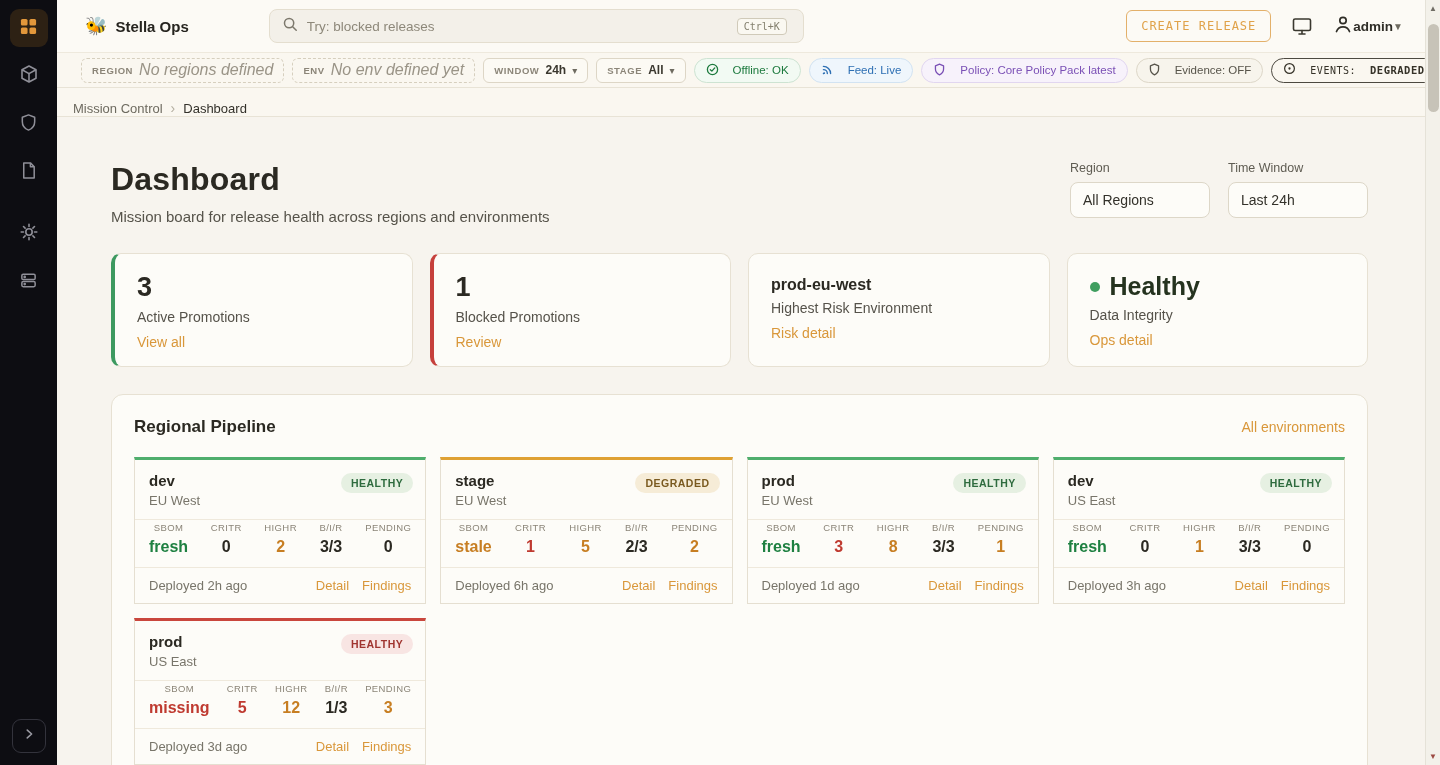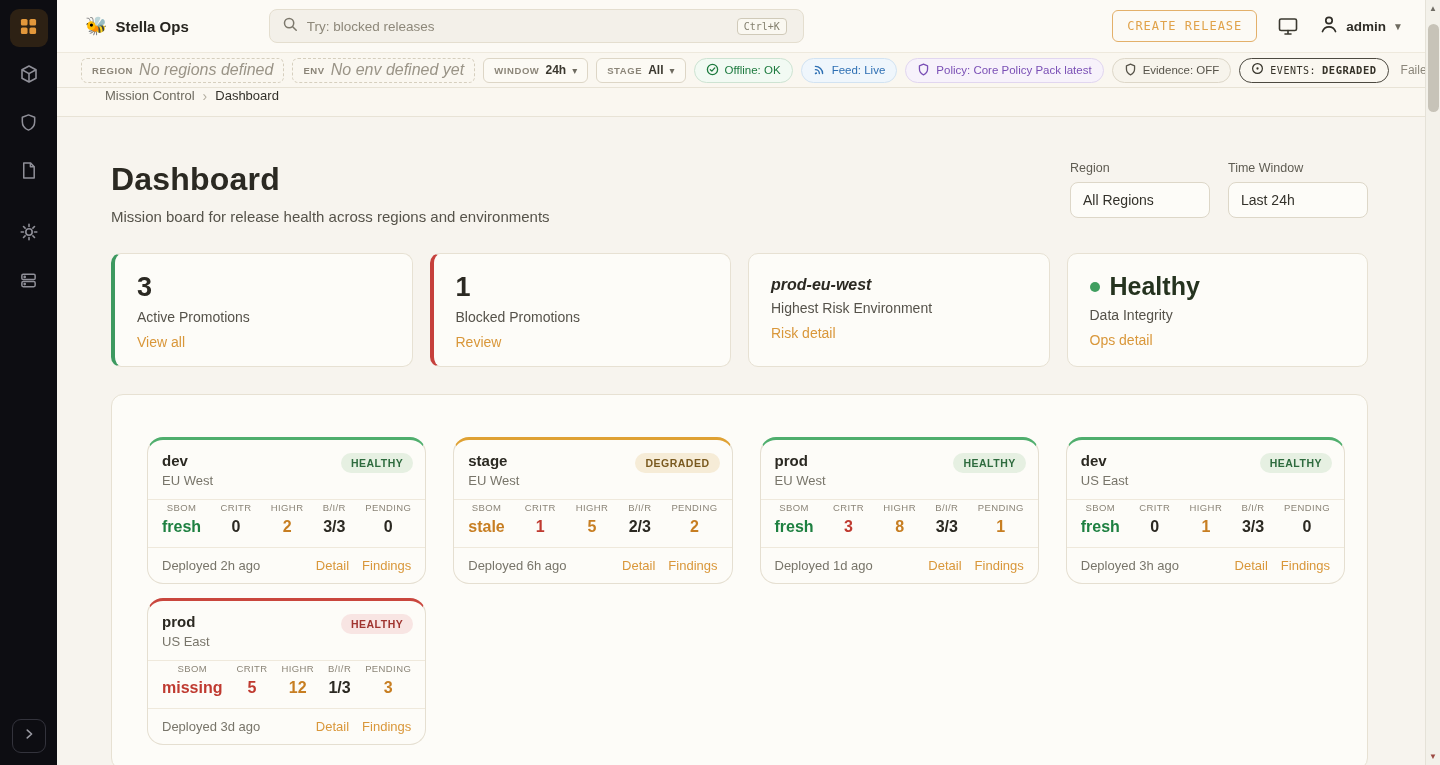--- a/index.html
+++ b/index.html
@@ -21,79 +21,79 @@
   .brand .logo { font-size:18px; }
   .brand .name { font-size:15px; font-weight:bold; color:#26241f; }
   .search { width:535px; height:34px; margin-left:62px; background:#f3f0e9; border:1px solid #e4decf; border-radius:8px; display:flex; align-items:center; padding:0 16px 0 12px; gap:9px;justify-content:center; }
   .search svg { flex-shrink:0; color:#7c786c; }
   .search input { flex:1; border:none; outline:none; background:transparent; font-size:13.5px; color:#3a372f; font-family:"Liberation Sans",sans-serif; }
   .search input::placeholder { color:#8d887a; }
   .kbd { font-family:"DejaVu Sans Mono",monospace; font-size:10px; color:#84806f; border:1px solid #d0cab9; border-radius:4px; padding:2px 6px; background:#faf8f1; }
   .header-right { margin-left:auto; display:flex; align-items:center; gap:20px; }
   .btn-create { font-family:"DejaVu Sans Mono",monospace; font-size:12px; letter-spacing:1px; color:#e0a24a; border:1px solid #e3b06a; background:transparent; border-radius:6px; padding:8px 14px; cursor:pointer; }
   .icon-btn { color:#3a382f; display:flex; align-items:center; cursor:pointer; }
-  .user { display:flex; align-items:center; gap:7px; cursor:pointer; }
+  .user { display:flex; align-items:center; cursor:pointer; }
   .user .uname { font-size:13.5px; font-weight:bold; color:#2f2d27; }
   .chev { color:#6e6b60; font-size:10px; }
 
   
   .ctxbar { height:36px; background:#faf7f0; border-top:1px solid #eee9dd; border-bottom:1px solid #e8e3d6; display:flex; align-items:center; gap:8px; padding:0 16px 0 24px; flex-shrink:0; white-space:nowrap; }
   .pill { height:25px; display:inline-flex; align-items:center; gap:6px; padding:0 10px; border-radius:6px; font-size:11px; }
   .pill .plabel { font-size:9.5px; letter-spacing:.6px; color:#8b8578; font-weight:bold; }
   .pill.dashed { border:1px dashed #d6cfbe; }
   .pill.dashed .pval { font-style:italic; color:#9a9487; font-size:16px; }
   .pill.solid { border:1px solid #ddd6c6; background:#fcfaf4; }
   .pill.solid .pval { font-weight:bold; color:#3a372e; font-size:12px; }
-  .chip { height:25px; display:inline-flex; align-items:center; gap:6px; padding:0 11px; border-radius:13px; font-size:11.5px; border:1px solid; }
+  .chip { height:25px; display:inline-flex; align-items:center; gap:14px; padding:0 11px; border-radius:13px; font-size:11.5px; border:1px solid; }
   .chip svg { flex-shrink:0; }
   .chip.ok { color:#1d7a3e; border-color:#cde3d2; background:#f2faf3; }
   .chip.feed { color:#2d6fb3; border-color:#d2e3f2; background:#eff6fc; }
   .chip.policy { color:#7a4fb5; border-color:#e1d6f0; background:#f7f2fb; }
   .chip.evidence { color:#57544a; border-color:#ddd7c8; background:#f7f4ec; }
   .chip.events { color:#353228; border:1.5px solid #4c4940; background:transparent; font-family:"DejaVu Sans Mono",monospace; }
   .chip.events .ev-label { font-size:10px; letter-spacing:.5px; }
   .chip.events .ev-val { font-size:10.5px; font-weight:bold; letter-spacing:.5px; }
   .ctx-warning { font-size:12px; color:#8b867a; margin-left:4px; }
 
   
-  .crumbs { height:29px; background:#faf7f0; border-bottom:1px solid #e8e3d6; display:flex; align-items:flex-start; gap:8px; padding-left:48px; font-size:13px; flex-shrink:0; }
+  .crumbs { height:29px; background:#faf7f0; border-bottom:1px solid #e8e3d6; display:flex; align-items:flex-end; gap:8px; padding-left:16px; font-size:13px; flex-shrink:0; }
   .crumb-parent { color:#6d6a5f; cursor:pointer; }
   .crumb-sep { color:#b3aea0; font-size:14px; }
   .crumb-current { color:#33312a; }
 
   
   .main { flex:1; overflow:hidden; padding:44px 57px 0 54px; }
   .title-row { display:flex; justify-content:space-between; align-items:flex-start; }
   .page-title { font-size:32px; font-weight:bold; color:#2b2922; letter-spacing:.2px; }
   .page-sub { font-size:15px; color:#56534a; margin-top:10px; }
   .filters { display:flex; gap:18px; }
   .filter .flabel { font-size:12.5px; color:#5f5c52; margin-bottom:7px; }
   .select { width:140px; height:36px; background:#fdfcf8; border:1px solid #ddd7c8; border-radius:8px; display:flex; align-items:center; padding:0 12px; font-size:14px; color:#33312a; cursor:pointer;text-align:center; }
 
   
   .summary { margin-top:28px; display:grid; grid-template-columns:repeat(4,1fr); gap:17px; }
   .scard { background:#fdfcf8; border:1px solid #e7e1d3; border-radius:10px; padding:18px 22px 16px; min-height:109px; }
   .scard.green { border-left:4px solid #3d9960; }
   .scard.red { border-left:4px solid #c6403c; }
   .s-num { font-size:27px; font-weight:bold; color:#2b2922; line-height:1.15; }
-  .s-title { font-size:16px; font-weight:bold; color:#2b2922; padding-top:4px;font-style:italic; }
+  .s-title { font-size:16px; font-weight:bold; color:#2b2922; padding-top:4px; }
   .s-label { font-size:14px; color:#55524a; margin:6px 0 9px; }
   .s-link { font-size:14px; color:#d9973a; cursor:pointer; }
   .healthy-line { display:flex; align-items:center; gap:10px; }
   .dot { width:10px; height:10px; border-radius:50%; background:#3f9e5f; }
   .s-big { font-size:25px; font-weight:bold; color:#25331f; }
 
   
   .panel { margin-top:27px; background:#fdfcf8; border:1px solid #e7e1d3; border-radius:12px; padding:22px 22px 24px; }
   .panel-head { display:flex; justify-content:space-between; align-items:center; }
   .panel-title { font-size:17px; font-weight:bold; color:#2b2922; }
   .panel-link { font-size:14px; color:#d9973a; cursor:pointer; }
   .pgrid { margin-top:20px; display:grid; grid-template-columns:repeat(4,1fr); gap:14px; }
 
-  .pcard { border:1px solid #e5dfd1; border-radius:16px; background:#fdfcf8; border-top:3px solid #999; overflow:hidden;margin-left:13px; }
+  .pcard { border:1px solid #e5dfd1; border-radius:0; background:#fdfcf8; border-top:3px solid #999; overflow:hidden; }
   .pcard.top-healthy { border-top-color:#4fae6d; }
   .pcard.top-degraded { border-top-color:#dfa133; }
   .pcard.top-blocked { border-top-color:#c9463d; }
   .p-head { padding:12px 14px 11px; position:relative; }
   .p-env { font-size:15px; font-weight:bold; color:#2b2922; }
   .p-region { font-size:13px; color:#78756a; margin-top:4px; }
   .badge { position:absolute; top:13px; right:12px; font-size:10.5px; font-weight:bold; letter-spacing:.5px; padding:4px 10px; border-radius:12px; }
   .badge.badge-healthy { background:#e6f0e2; color:#2e6b3e; }
   .badge.badge-degraded { background:#f6ecd7; color:#7a5a20; }
   .badge.badge-blocked { background:#f8e5e3; color:#a03530; }
@@ -332,20 +332,24 @@
         <div class="healthy-line">
           <span class="dot"></span>
           <span class="s-big">Healthy</span>
         </div>
         <div class="s-label">Data Integrity</div>
         <div class="s-link">Ops detail</div>
       </div>
     </div>
 
     <section class="panel">
+      <div class="panel-head">
+        <div class="panel-title">Regional Pipeline</div>
+        <div class="panel-link">All environments</div>
+      </div>
       <div class="pgrid">
 
         <div class="pcard top-healthy">
           <div class="p-head">
             <div class="p-env">dev</div>
             <div class="p-region">EU West</div>
             <span class="badge badge-healthy">HEALTHY</span>
           </div>
           <div class="p-metrics">
             <div class="metric">

